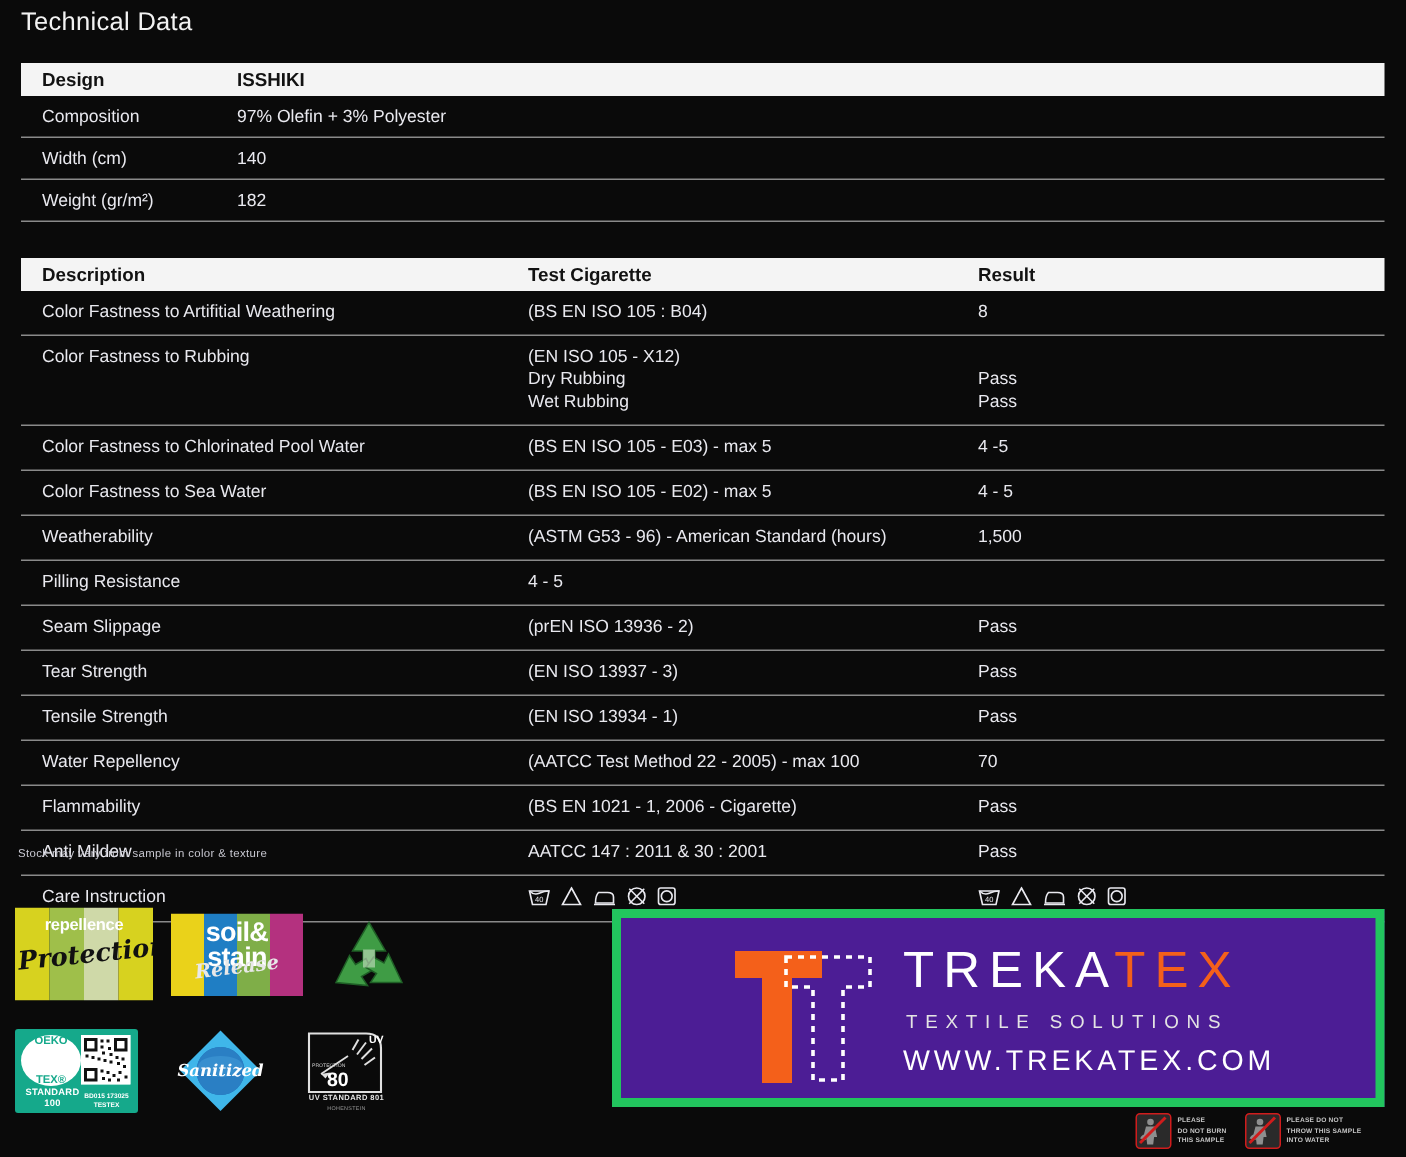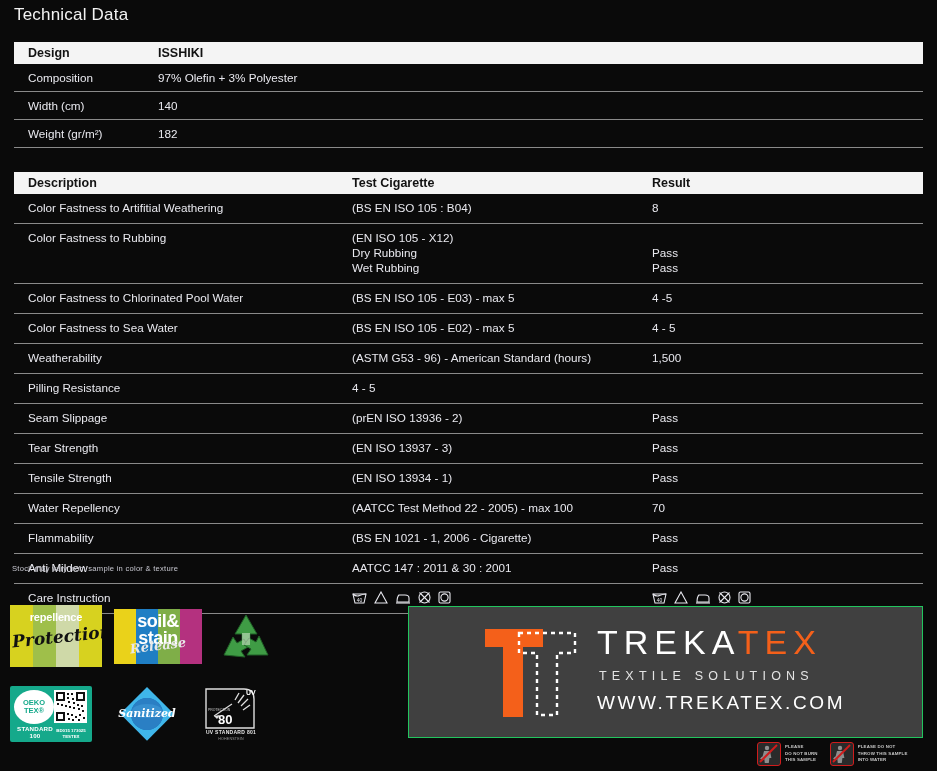--- a/index.html
+++ b/index.html
@@ -89,21 +89,21 @@
 
   .recycle { width: 60px; height: 55px; margin-left: 14px; }
 
   .oeko {
     width: 82px; height: 56px; background: #15a98b; border-radius: 2px;
     position: relative; display: block;
   }
   .oeko .ovl {
     position: absolute; left: 4px; top: 4px; width: 40px; height: 34px;
     background: #fff; border-radius: 50%;
-    display: flex; flex-direction: column; align-items: center; justify-content: center;
+    display: flex; flex-direction: column; align-items: center; justify-content: space-between;
   }
   .oeko .ovl span { font-size: 7.5px; font-weight: bold; color: #15a98b; line-height: 1.05; }
   .oeko .qr {
     position: absolute; right: 5px; top: 4px; width: 33px; height: 33px; background: #fff;
   }
   .oeko .ftl {
     position: absolute; left: 3px; bottom: 3px; width: 44px;
     text-align: center; color: #fff; font-size: 6.2px; font-weight: bold; line-height: 1.15;
     letter-spacing: .2px;
   }
@@ -119,21 +119,21 @@
     color: #e6e6e6; font-size: 5px; font-weight: bold; letter-spacing: .3px;
   }
   .uvstd .uvtxt2 {
     position: absolute; left: 0; right: 0; bottom: 1px; text-align: center;
     color: #9a9a9a; font-size: 3.6px; letter-spacing: .2px;
   }
 
   
   .brand {
     position: absolute; left: 408px; top: 606px; width: 515px; height: 132px;
-    border: 1px solid #22c55e; background: #404040;
+    border: 6px solid #22c55e; background: #4c1d95;
   }
   .brand .mark { position: absolute; left: 72px; top: 18px; width: 100px; height: 96px; }
   .brand .bname {
     position: absolute; left: 188px; top: 18px;
     font-size: 34px; letter-spacing: 6px; font-weight: 400; line-height: 1;
   }
   .brand .bname .w { color: #ffffff; }
   .brand .bname .o { color: #f4601a; }
   .brand .tag {
     position: absolute; left: 190px; top: 62px;

